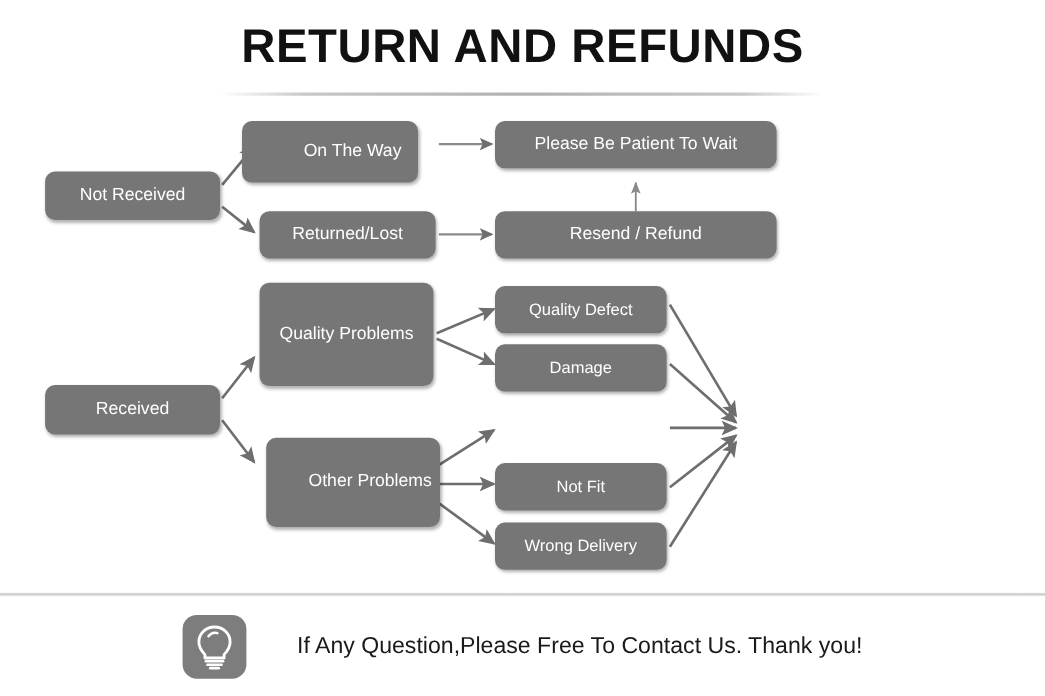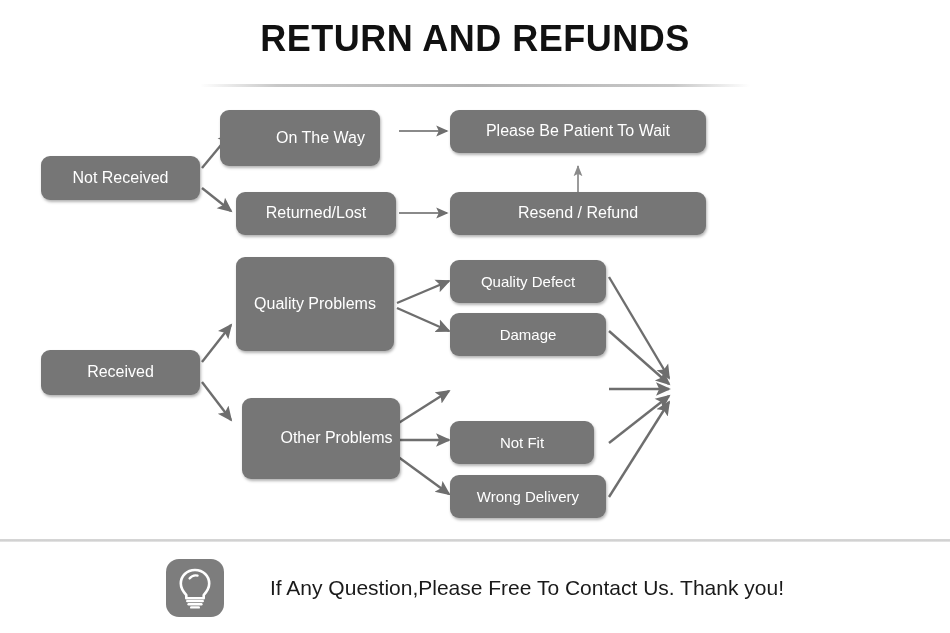--- a/index.html
+++ b/index.html
@@ -16,21 +16,21 @@
     font-family: "Liberation Sans", sans-serif;
   }
 
   
   #title {
     position: absolute;
     left: 0;
     top: 18px;
     width: 950px;
     text-align: center;
-    font-size: 36px;
+    font-size: 43px;
     font-weight: bold;
     color: #111111;
     letter-spacing: 0.5px;
     white-space: nowrap;
   }
 
   
   #title-divider {
     position: absolute;
     left: 200px;
@@ -196,21 +196,21 @@
 
   <div class="node small" style="left:450px; top:260px; width:156px; height:43px;">
     <span>Quality Defect</span>
   </div>
 
   <div class="node small" style="left:450px; top:313px; width:156px; height:43px;">
     <span>Damage</span>
   </div>
 
 
-  <div class="node small" style="left:450px; top:421px; width:144px; height:43px;text-align:right;">
+  <div class="node small" style="left:450px; top:421px; width:156px; height:43px;text-align:right;">
     <span>Not Fit</span>
   </div>
 
   <div class="node small" style="left:450px; top:475px; width:156px; height:43px;">
     <span>Wrong Delivery</span>
   </div>
 
 
   <div id="footer-divider"></div>
 

